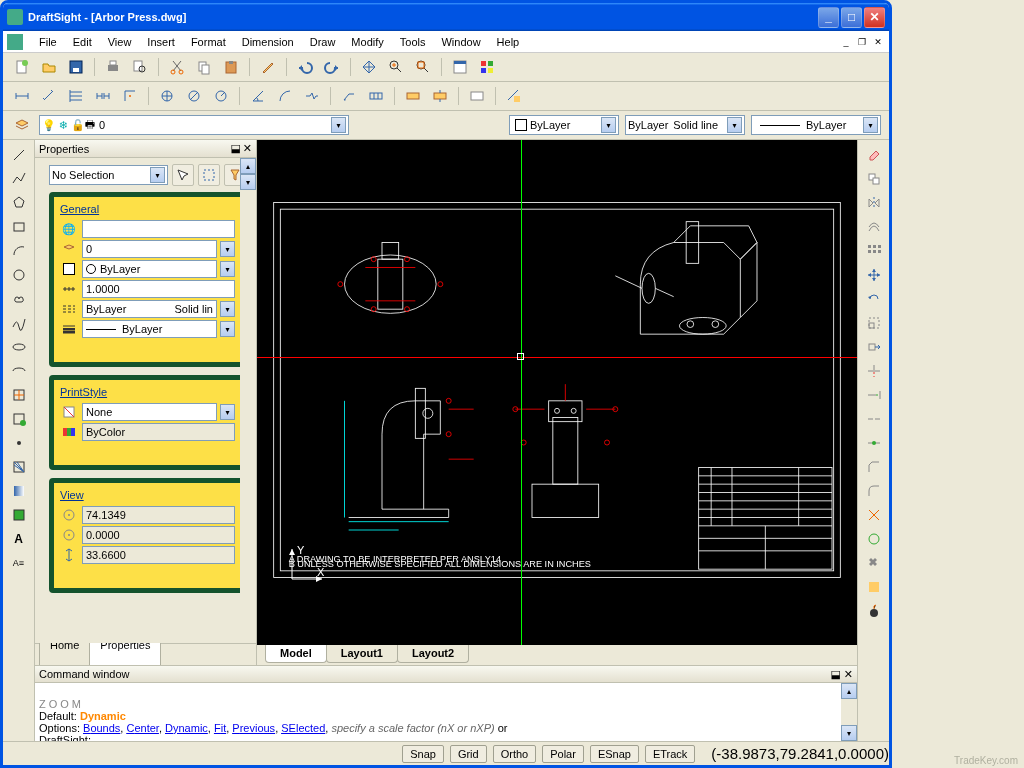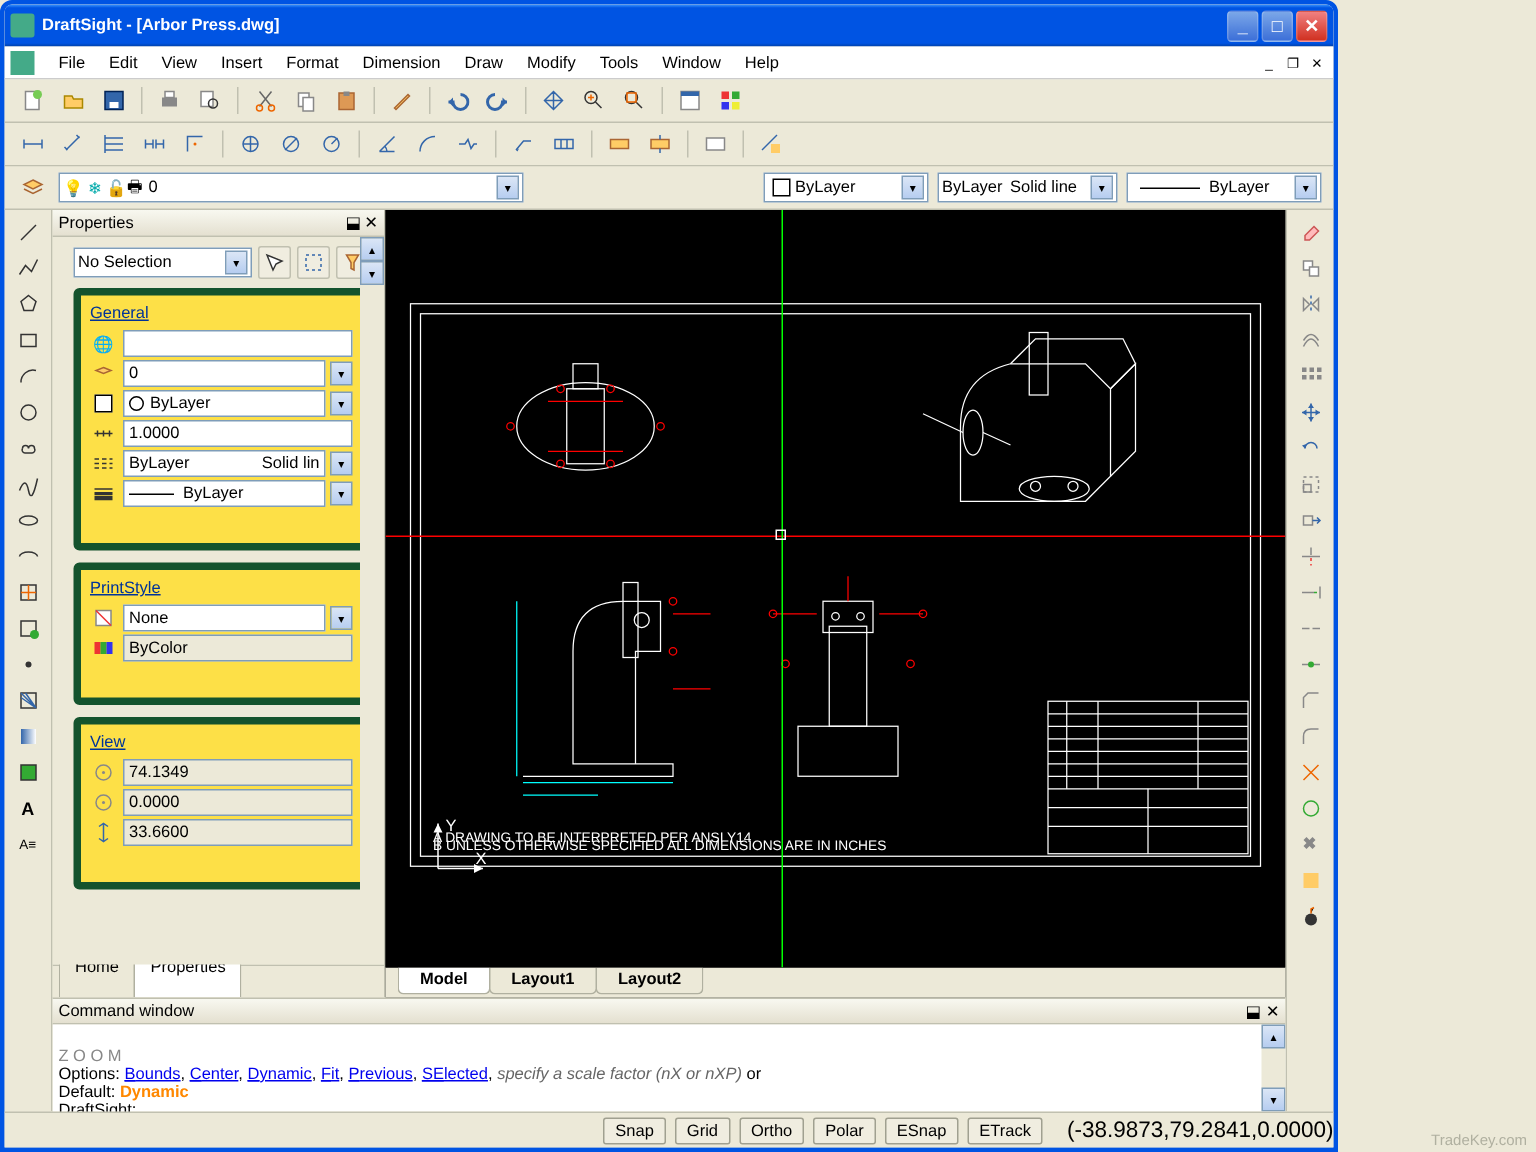--- a/index.html
+++ b/index.html
@@ -702,31 +702,31 @@
       <div class="cmdwindow">
         <div class="cmdhdr">
             <span>Command window</span>
             <div style="margin-left:auto;display:flex;gap:3px">
               <span>⬓</span>
               <span>✕</span>
             </div>
           </div>
         <div class="cmdbody">
           <div class="cmdline" style="color:#888;letter-spacing:3px">ZOOM</div>
+          <div class="cmdline"><span>Default: </span><span class="cmdorange">Dynamic</span></div>
           <div class="cmdline">
             <span>Options: </span>
             <span class="cmdlink"><u>B</u>ounds</span>, 
             <span class="cmdlink"><u>C</u>enter</span>, 
             <span class="cmdlink"><u>D</u>ynamic</span>, 
             <span class="cmdlink"><u>F</u>it</span>, 
             <span class="cmdlink"><u>P</u>revious</span>, 
             <span class="cmdlink"><u>SE</u>lected</span>, 
             <span class="cmditalic">specify a scale factor (nX or nXP)</span><span> or</span>
           </div>
-          <div class="cmdline"><span>Default: </span><span class="cmdorange">Dynamic</span></div>
           <div class="cmdline">DraftSight:</div>
           <div class="cvsc">
               <div class="up">▴</div>
               <div class="dn" style="position:absolute;bottom:0;width:100%">▾</div>
             </div>
         </div>
       </div>
     </div>
 
     <div class="rightdock">

